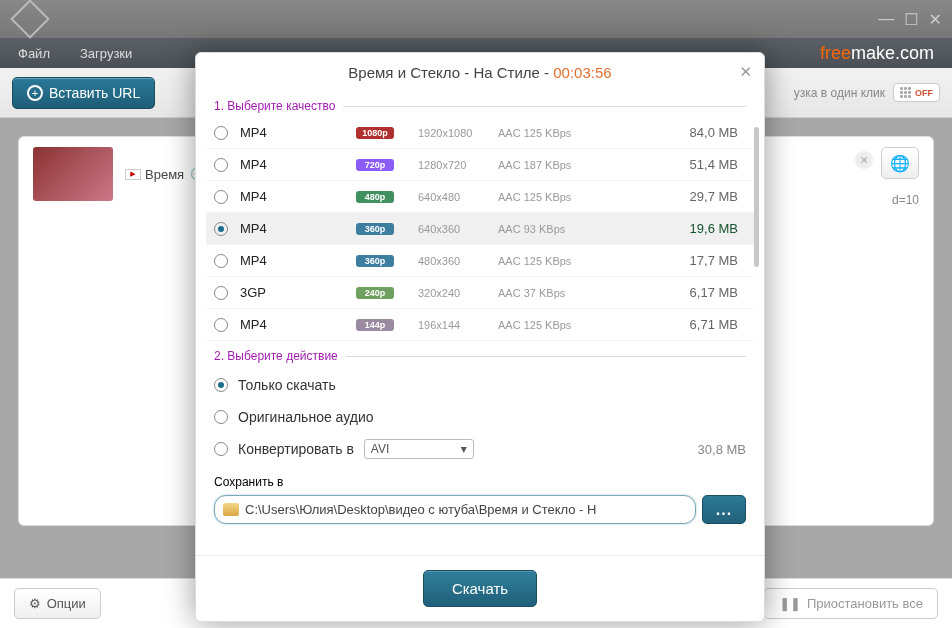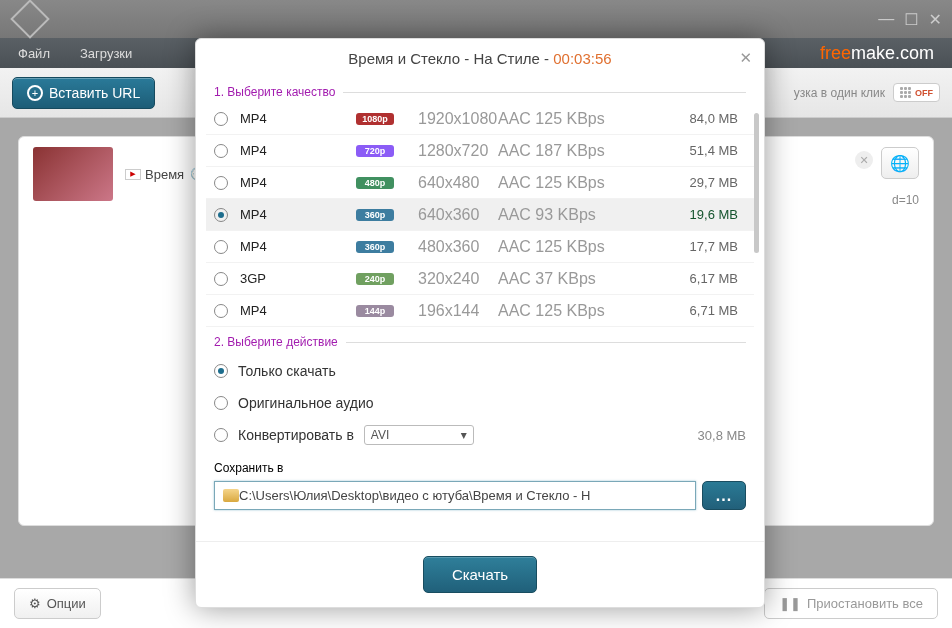--- a/index.html
+++ b/index.html
@@ -32,21 +32,21 @@
 .thumb-meta .dur { color: #888; font-size: 12px; display: flex; align-items: center; gap: 4px; }
 .globe-btn { position: absolute; right: 14px; top: 10px; width: 38px; height: 32px; border: 1px solid #ccc; border-radius: 5px; background: linear-gradient(#fff,#eee); display: flex; align-items: center; justify-content: center; color: #888; }
 .close-x { position: absolute; right: 60px; top: 14px; width: 18px; height: 18px; border-radius: 50%; background: #eee; color: #aaa; display: flex; align-items: center; justify-content: center; font-size: 11px; }
 .peek { position: absolute; right: 14px; top: 56px; color: #888; font-size: 12px; }
 
 .footer { position: absolute; bottom: 0; left: 0; right: 0; height: 50px; background: #fff; border-top: 1px solid #ddd; display: flex; align-items: center; padding: 0 14px; gap: 12px; }
 .footer .options-btn { border: 1px solid #ccc; border-radius: 5px; padding: 7px 14px; color: #555; background: linear-gradient(#fff,#f0f0f0); display: flex; align-items: center; gap: 6px; font-size: 13px; }
 .footer .pause-all { margin-left: auto; border: 1px solid #ccc; border-radius: 5px; padding: 7px 14px; color: #999; background: #fff; font-size: 13px; display: flex; align-items: center; gap: 6px; }
 
 
-.modal { position: absolute; top: 38px; left: 195px; width: 570px; height: 570px; background: #fff; border-radius: 6px; box-shadow: 0 0 30px rgba(0,0,0,.4); border: 1px solid #ddd; display: flex; flex-direction: column; }
+.modal { position: absolute; top: 52px; left: 195px; width: 570px; height: 570px; background: #fff; border-radius: 6px; box-shadow: 0 0 30px rgba(0,0,0,.4); border: 1px solid #ddd; display: flex; flex-direction: column; }
 .modal-head { height: 40px; display: flex; align-items: center; justify-content: center; font-size: 15px; color: #444; border-bottom: 1px solid transparent; position: relative; }
 .modal-head .time-code { color: #e07030; }
 .modal-close { position: absolute; right: 12px; top: 10px; color: #999; font-size: 15px; cursor: pointer; }
 
 .section-label { font-size: 12px; color: #a21caf; padding: 6px 18px 2px; display: flex; align-items: center; gap: 8px; }
 .section-label .line { flex: 1; height: 1px; background: #ddd; }
 
 .quality-list { padding: 2px 10px 2px 10px; position: relative; }
 .quality-row { display: grid; grid-template-columns: 26px 80px 36px 62px 80px 110px 1fr; align-items: center; height: 32px; font-size: 13px; color: #666; padding: 0 8px; border-bottom: 1px solid #f2f2f2; }
 .quality-row.selected { background: #f0f0f0; }
@@ -54,35 +54,35 @@
 .radio { width: 14px; height: 14px; border: 1px solid #888; border-radius: 50%; display: flex; align-items: center; justify-content: center; }
 .radio.on::after { content: ''; width: 6px; height: 6px; background: #1d6d8d; border-radius: 50%; }
 .fmt { color: #222; }
 .badge { font-size: 9px; color: #fff; padding: 1px 3px; border-radius: 3px; width: 38px; text-align: center; font-weight: bold; }
 .b1080 { background: #b03030; }
 .b720 { background: #8b5cf6; }
 .b480 { background: #409060; }
 .b360 { background: #3d7da0; }
 .b240 { background: #70a060; }
 .b144 { background: #9a8aa0; }
-.res, .audio { color: #999; font-size: 16px; }
+.res, .audio { color: #999; font-size: 11px; }
 .size { text-align: right; color: #666; padding-right: 8px; }
 .apple { color: #bbb; font-size: 14px; }
 .scrollbar { position: absolute; right: 2px; top: 8px; bottom: 8px; width: 8px; }
 .scrollbar-thumb { width: 5px; background: #c8c8c8; border-radius: 3px; height: 140px; margin-top: 4px; }
 
 .action-list { padding: 4px 18px; }
 .action-row { display: flex; align-items: center; gap: 10px; height: 32px; font-size: 14px; color: #333; }
 .select-box { border: 1px solid #bbb; border-radius: 3px; padding: 2px 6px; font-size: 12px; width: 110px; display: flex; justify-content: space-between; align-items: center; color: #555; }
 .est-size { margin-left: auto; color: #888; font-size: 13px; }
 
 .save-section { padding: 6px 18px 10px; }
 .save-label { font-size: 12px; color: #000000; margin-bottom: 6px; display: block; }
 .path-row { display: flex; gap: 6px; }
-.path-input { flex: 1; border: 1px solid #7aa8b8; border-radius: 0; padding: 6px 8px; font-size: 13px; color: #444; display: flex; align-items: center; background: #fff; box-shadow: 0 0 2px rgba(60,140,170,.5); }
+.path-input { flex: 1; border: 1px solid #7aa8b8; border-radius: 12px; padding: 6px 8px; font-size: 13px; color: #444; display: flex; align-items: center; gap: 6px; background: #fff; box-shadow: 0 0 2px rgba(60,140,170,.5); }
 .folder-icon { width: 16px; height: 13px; background: linear-gradient(#f5d58a,#d9a840); border-radius: 2px; flex-shrink: 0; }
 .path-browse { width: 44px; background: linear-gradient(#2a7a95,#22607a); border-radius: 5px; color: #fff; display: flex; align-items: center; justify-content: center; font-weight: bold; letter-spacing: 1px; border: 1px solid #1a4d60; }
 
 .modal-footer { margin-top: auto; padding: 14px; border-top: 1px solid #eee; display: flex; justify-content: center; }
 .download-btn { background: linear-gradient(#2f7f9a,#20607a); color: #fff; border-radius: 5px; padding: 9px 28px; font-size: 15px; border: 1px solid #184d60; box-shadow: inset 0 1px 0 rgba(255,255,255,.2); }
 </style>
 </head>
 <body>
 
 <div class="main-window">

